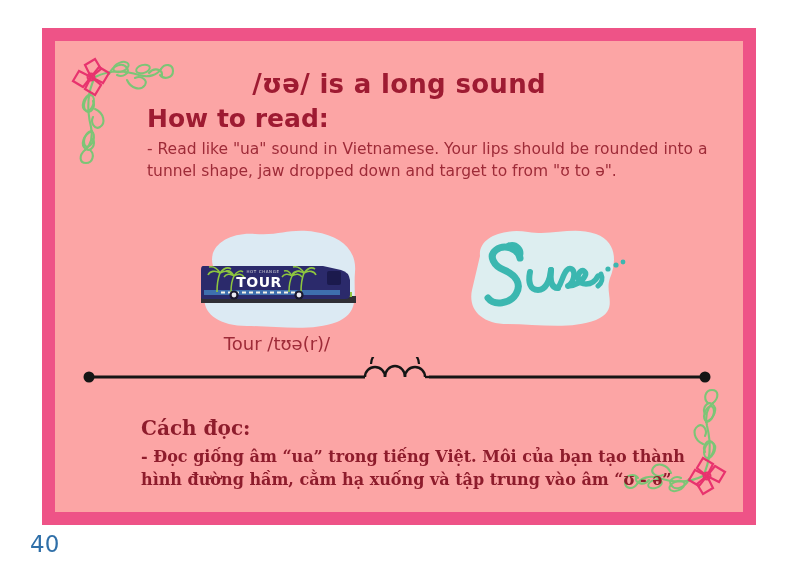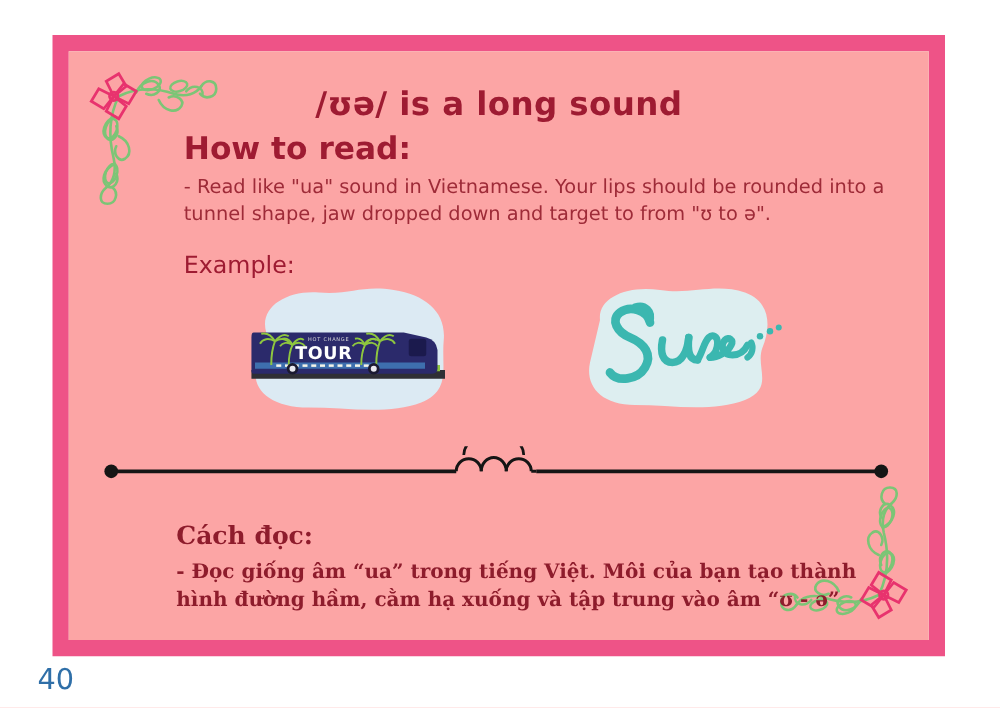--- a/index.html
+++ b/index.html
@@ -255,21 +255,20 @@
         </g>
       </g>
     </svg>
 
     <div id="title-en">/ʊə/ is a long sound</div>
 
     <div id="label-how-to-read">How to read:</div>
 
     <div id="body-en">- Read like "ua" sound in Vietnamese. Your lips should be rounded into a tunnel shape, jaw dropped down and target to from "ʊ to ə".</div>
 
-    <div id="label-example">Example:</div>
 
     <div id="examples-row">
 
       <div class="blob-wrap" id="example-tour">
         <svg class="blob-bg" viewBox="0 0 190 108">
           <path d="M28 40 C22 20, 44 6, 70 8 C96 10, 104 2, 130 6
                    C156 10, 172 24, 170 46 C168 68, 176 86, 152 96
                    C126 106, 92 100, 62 100 C32 100, 16 86, 20 68 Z" fill="#dceaf3"></path>
         </svg>
         <svg id="bus-art" viewBox="0 0 155 46">
@@ -364,20 +363,21 @@
           </g>
           <g fill="#3bb7b0">
             <circle cx="140" cy="33" r="2.6"></circle>
             <circle cx="148" cy="29" r="2.6"></circle>
             <circle cx="155" cy="26" r="2.4"></circle>
           </g>
         </svg>
       </div>
     </div>
 
+    <div class="caption" id="caption-tour">Tour /tʊə(r)/</div>
 
     <svg id="divider" viewBox="0 0 628 26">
       <circle cx="6" cy="20" r="5.5" fill="#151515"></circle>
       <circle cx="622" cy="20" r="5.5" fill="#151515"></circle>
       <path d="M6 20 H282" stroke="#151515" stroke-width="3" fill="none"></path>
       <path d="M346 20 H622" stroke="#151515" stroke-width="3" fill="none"></path>
       <g fill="none" stroke="#151515" stroke-width="2.4">
         <path d="M282 20 A10 10 0 0 1 302 20"></path>
         <path d="M302 20 A10 11 0 0 1 322 20"></path>
         <path d="M322 20 A10 10 0 0 1 342 20"></path>

